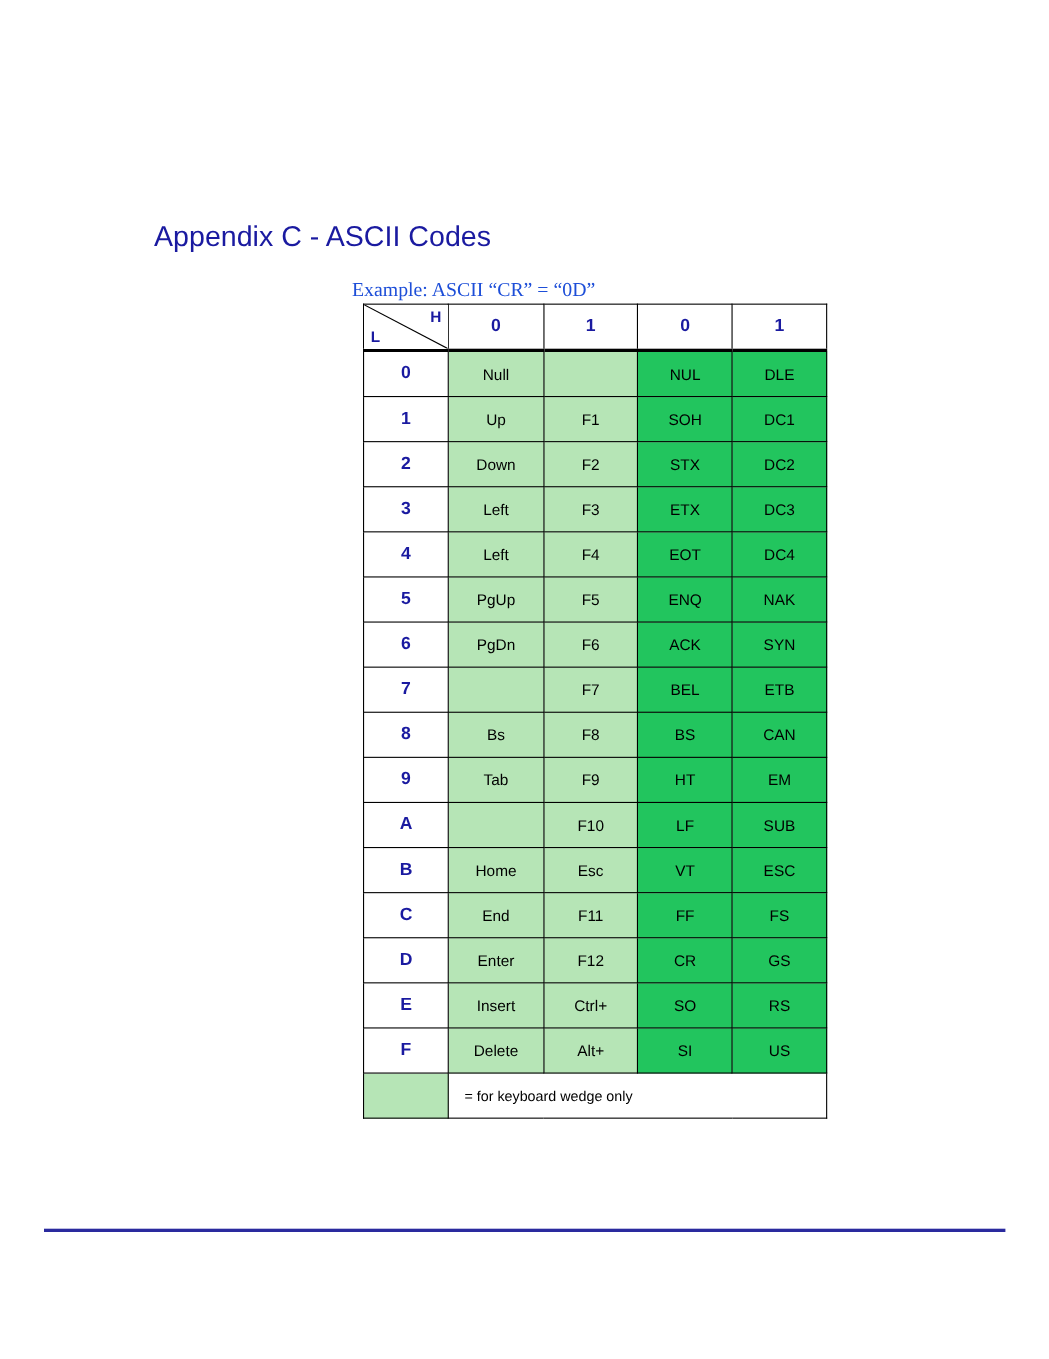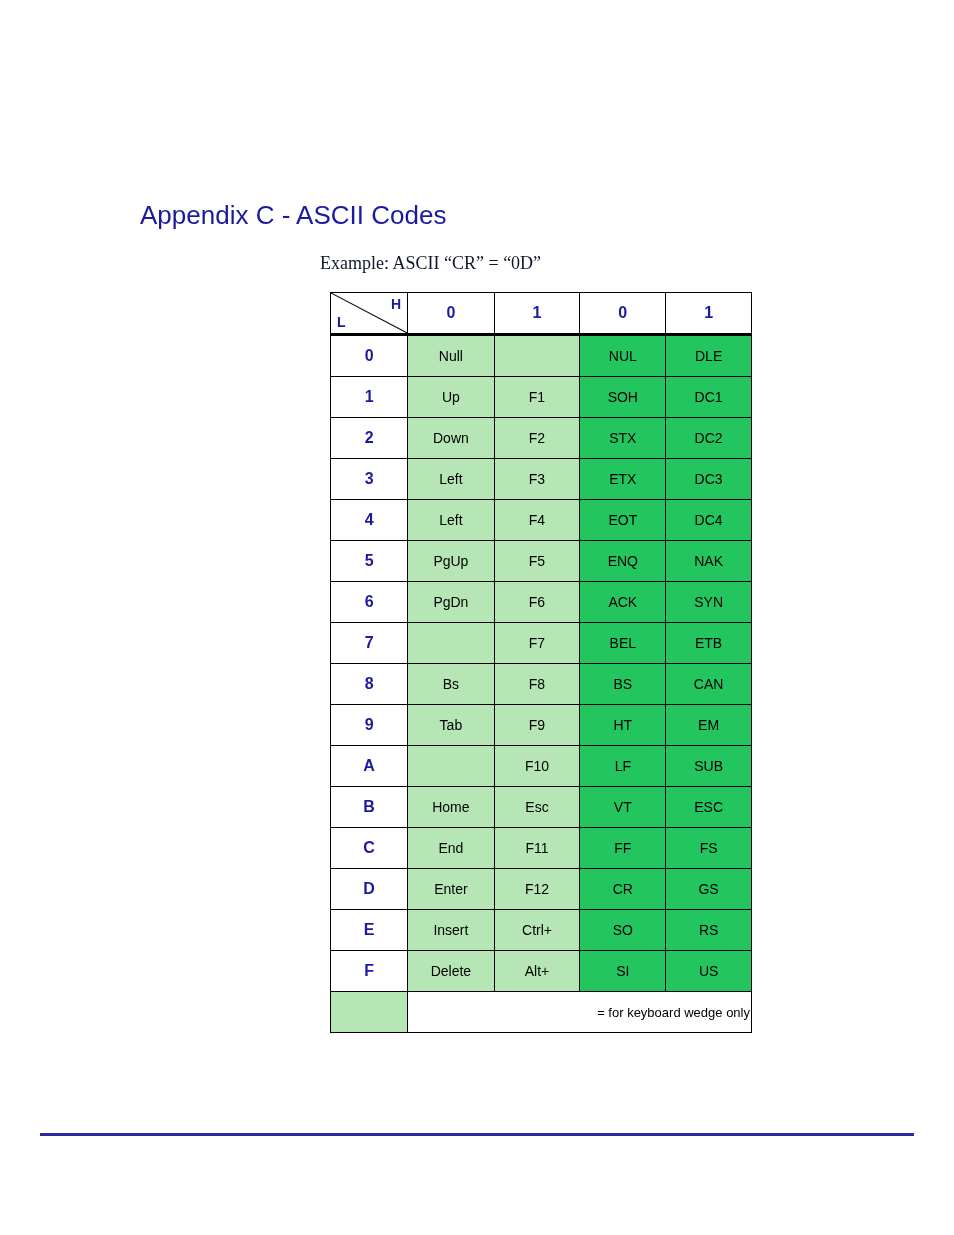--- a/index.html
+++ b/index.html
@@ -15,22 +15,22 @@
   h1.title {
     font-size: 26px;
     font-weight: normal;
     color: #1a1aa0;
     margin: 0 0 22px 0;
     font-family: Arial, Helvetica, sans-serif;
   }
   .example {
     font-family: "Times New Roman", Times, serif;
     font-size: 18px;
-    color: #0f172a;
-    margin: 0 0 18px 180px;
+    color: #1d4ed8;
+    margin: 0 0 2px 180px;
   }
   .table-wrap {
     margin-left: 190px;
     width: 422px;
   }
   table {
     border-collapse: collapse;
     width: 100%;
   }
   th, td {
@@ -88,21 +88,21 @@
     margin-left: 36px;
   }
   td.plain {
     background: #22c55e;
   }
   tr.footnote td.key {
     background: #b6e5b6;
     width: 78px;
   }
   tr.footnote td.note {
-    text-align: right;
+    text-align: left;
     padding-left: 14px;
     font-size: 13px;
     background: #ffffff;
   }
   .col-w { width: 86px; }
   .bottom-rule {
     border: none;
     border-top: 3px solid #2a2a9e;
     margin: 40px 40px 0 40px;
   }

